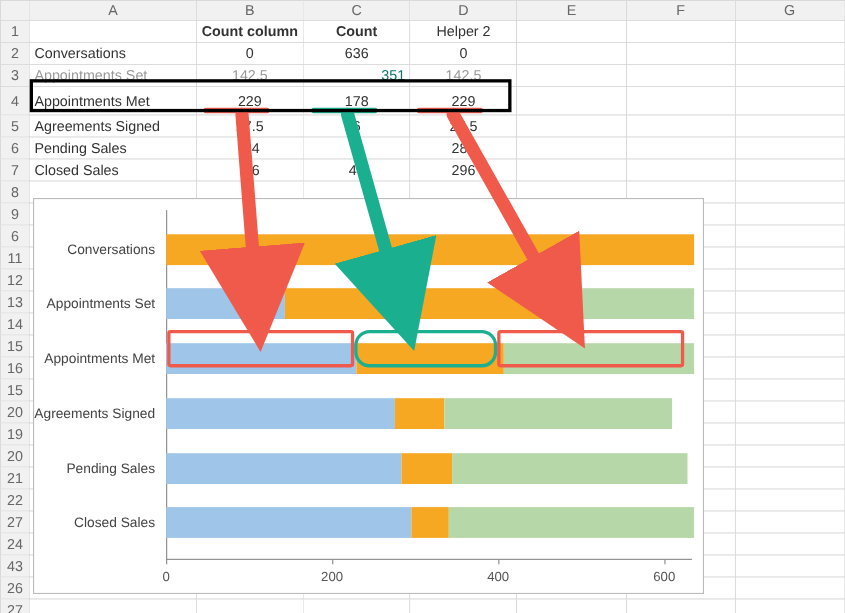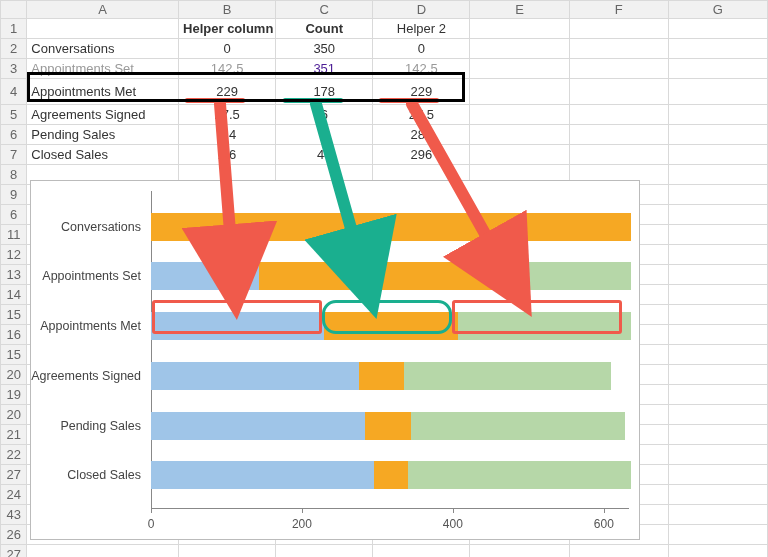--- a/index.html
+++ b/index.html
@@ -146,44 +146,44 @@
       <th>E</th>
       <th>F</th>
       <th>G</th>
     </tr>
   </thead>
   <tbody>
 
     <tr>
       <th class="rowhdr">1</th>
       <td class="colA"></td>
-      <td class="colData bold">Helper column</td>
+      <td class="colData bold">Count column</td>
       <td class="colData bold">Count</td>
       <td class="colData italic">Helper 2</td>
       <td></td>
         <td></td>
         <td></td>
     </tr>
 
     <tr>
       <th class="rowhdr">2</th>
       <td class="colA">Conversations</td>
       <td class="colData">0</td>
-      <td class="colData">350</td>
+      <td class="colData">636</td>
       <td class="colData italic">0</td>
       <td></td>
         <td></td>
         <td></td>
     </tr>
 
     <tr style="height:14px;">
       <th class="rowhdr">3</th>
       <td class="colA" style="color:#999;">Appointments Set</td>
       <td class="colData" style="color:#999;">142.5</td>
-      <td class="colData" style="color:#4c1d95;">351</td>
+      <td class="colData" style="color:#0f766e;text-align:right;">351</td>
       <td class="colData italic" style="color:#999;">142.5</td>
       <td></td>
         <td></td>
         <td></td>
     </tr>
 
     <tr style="height:26px;">
       <th class="rowhdr">4</th>
       <td class="colA">Appointments Met</td>
       <td class="colData">229</td>

